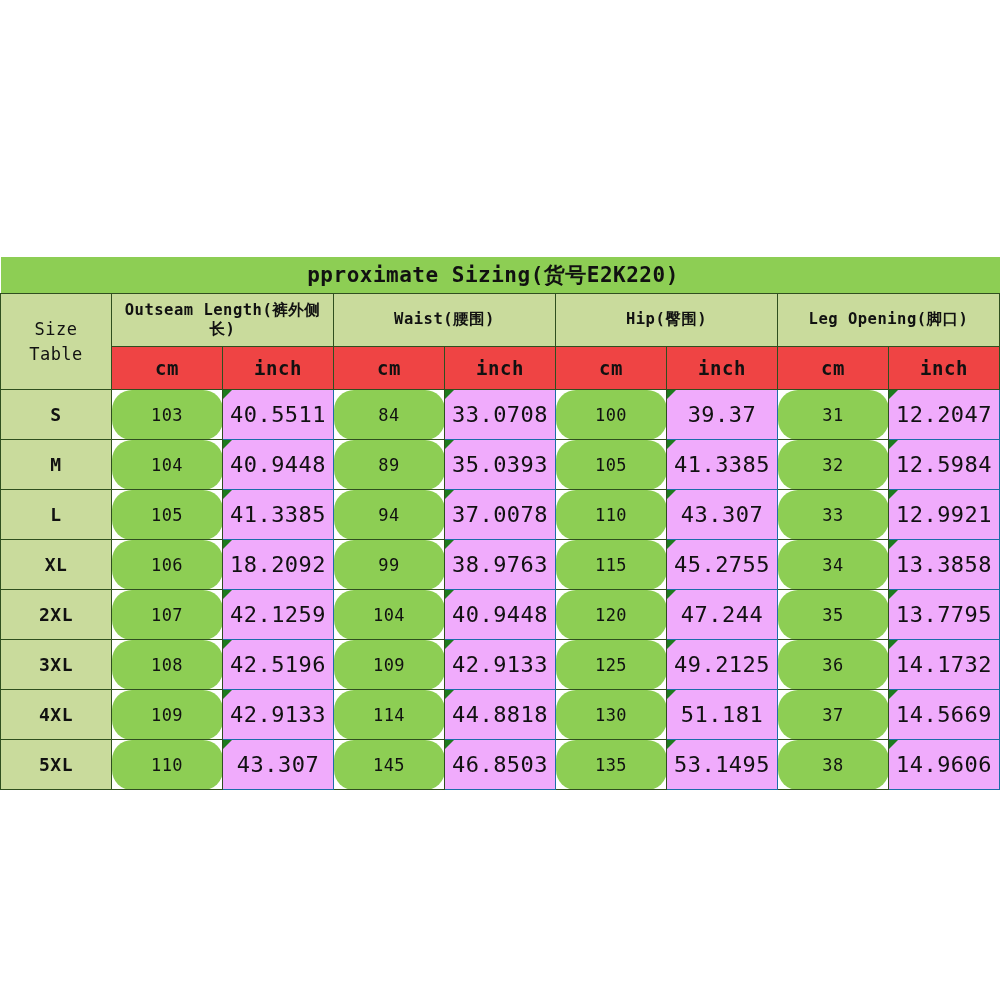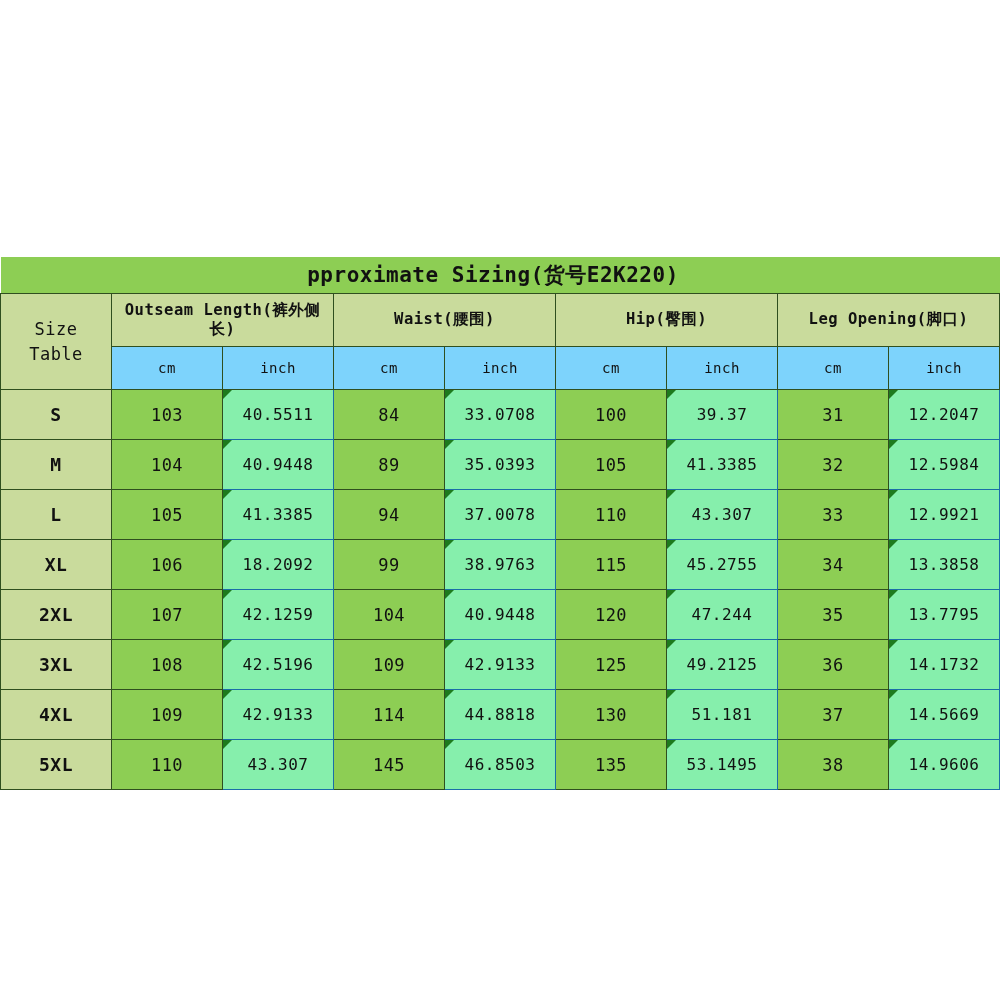--- a/index.html
+++ b/index.html
@@ -71,48 +71,49 @@
   
   .hdr-group {
     background: #C9DB9C;
     height: 52px;
     font-size: 15.5px;
     font-weight: bold;
     line-height: 1.25;
     padding: 0 6px !important;
   }
   .hdr-unit {
-    background: #7dd3fc;
+    background: #ef4444;
     height: 42px;
-    font-size: 14px;
-    font-weight: normal;
+    font-size: 19px;
+    font-weight: bold;
   }
   .hdr-sizelabel {
     background: #C9DB9C;
     font-size: 17px;
     font-weight: normal;
     line-height: 1.45;
   }
 
   
   .cell-size {
     background: #C9DB9C;
     height: 49px;
     font-size: 18px;
     font-weight: bold;
   }
   .cell-cm {
     background: #8DCE54;
     height: 49px;
     font-size: 17px;
+    border-radius: 20px;
   }
   .cell-inch {
-    background: #86efac;
+    background: #f0abfc;
     height: 49px;
-    font-size: 16px;
+    font-size: 22px;
     border-color: #1b6ea8 !important;
   }
   
   .cell-inch::before {
     content: "";
     position: absolute;
     left: 0;
     top: 0;
     width: 0;
     height: 0;

